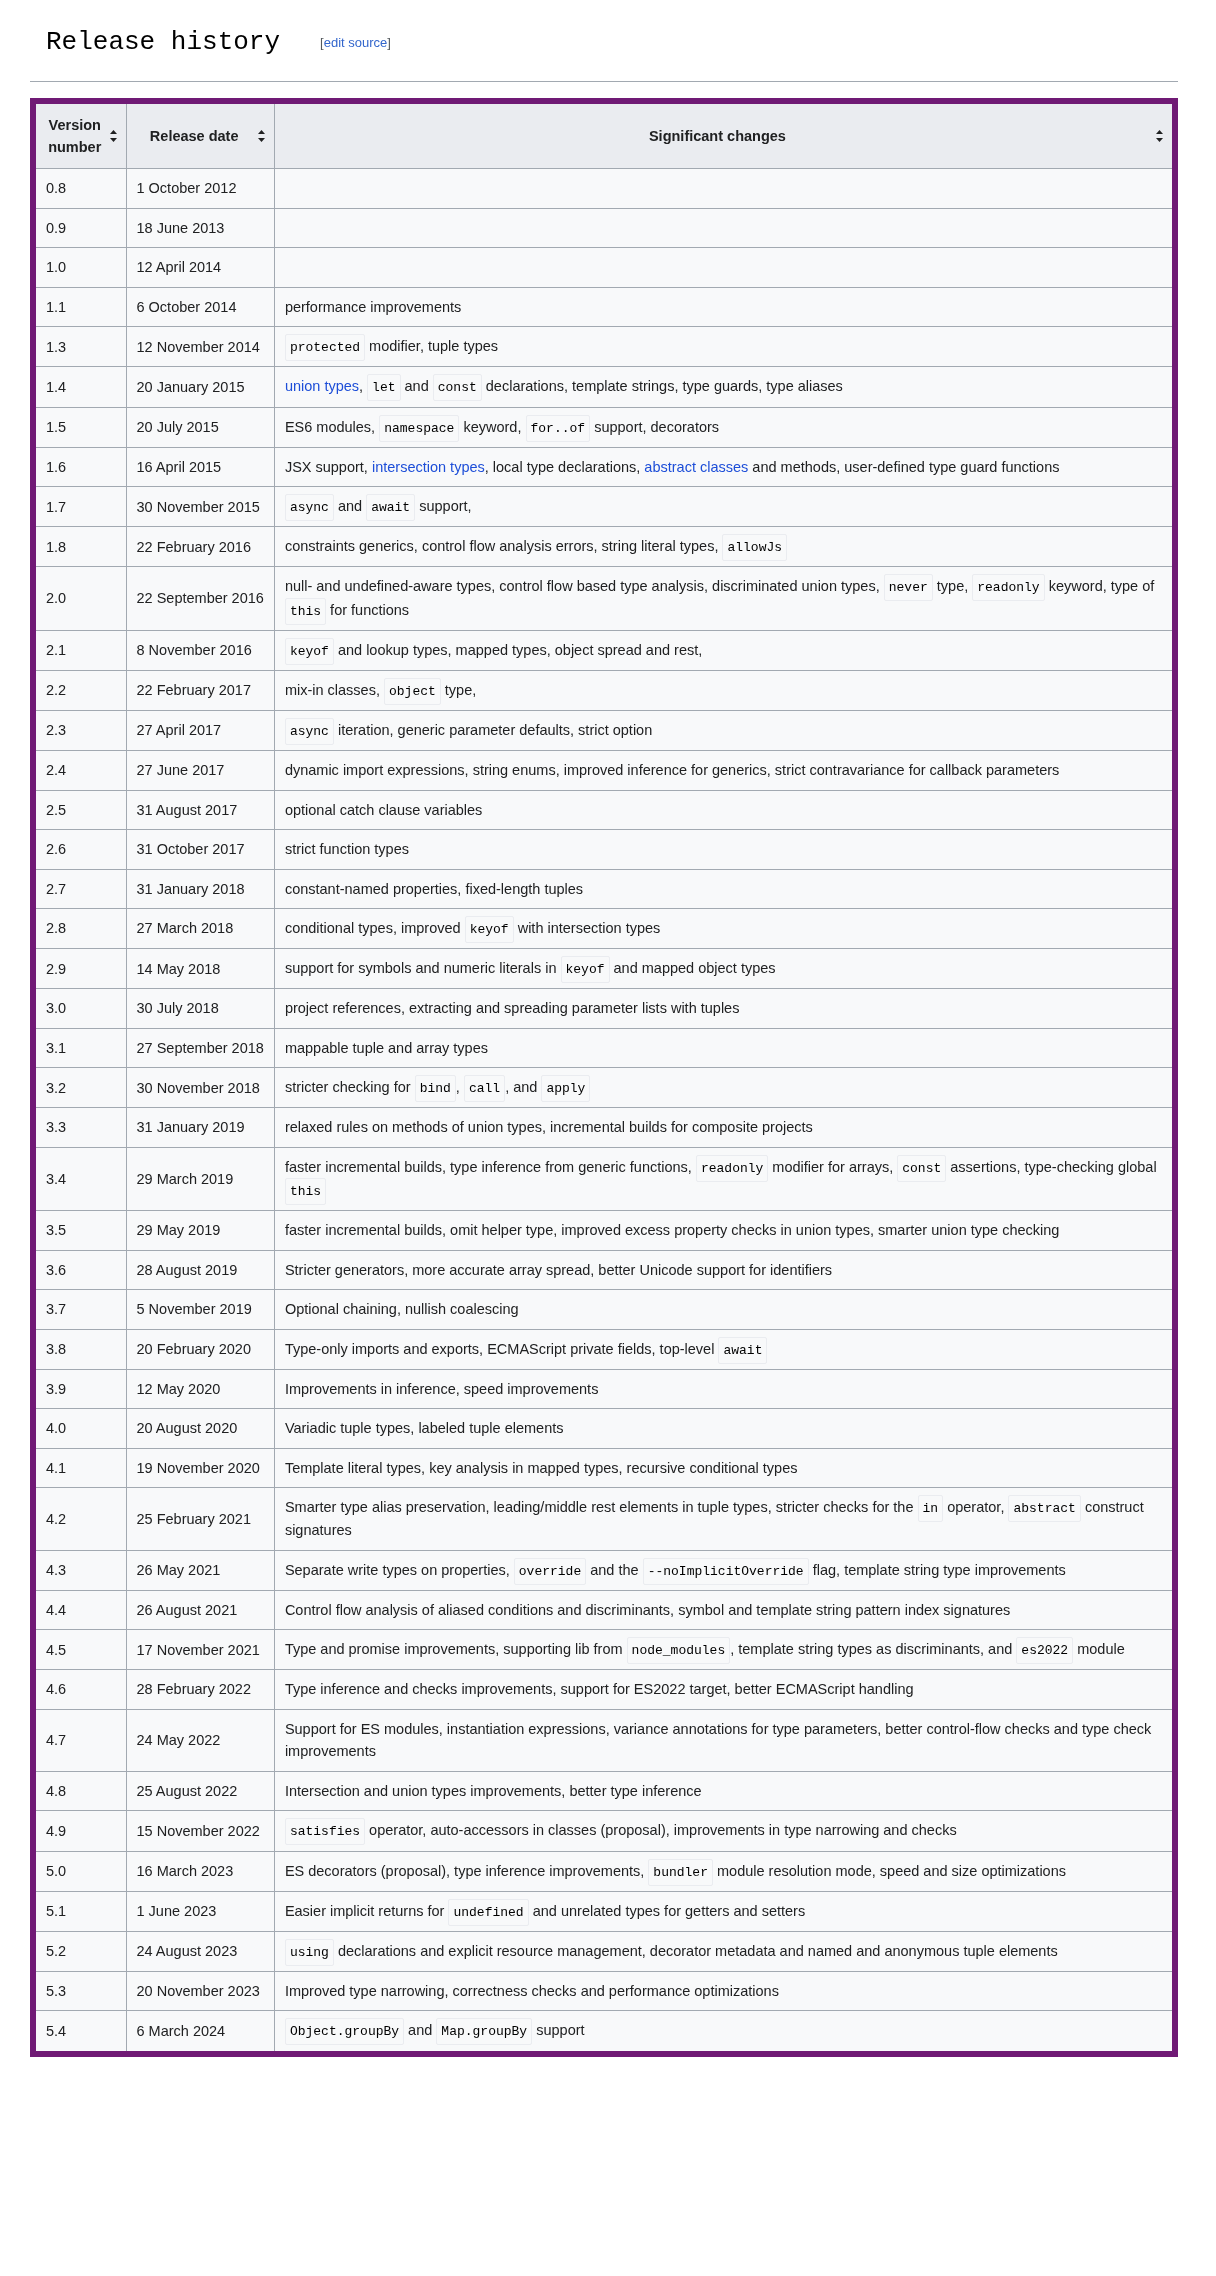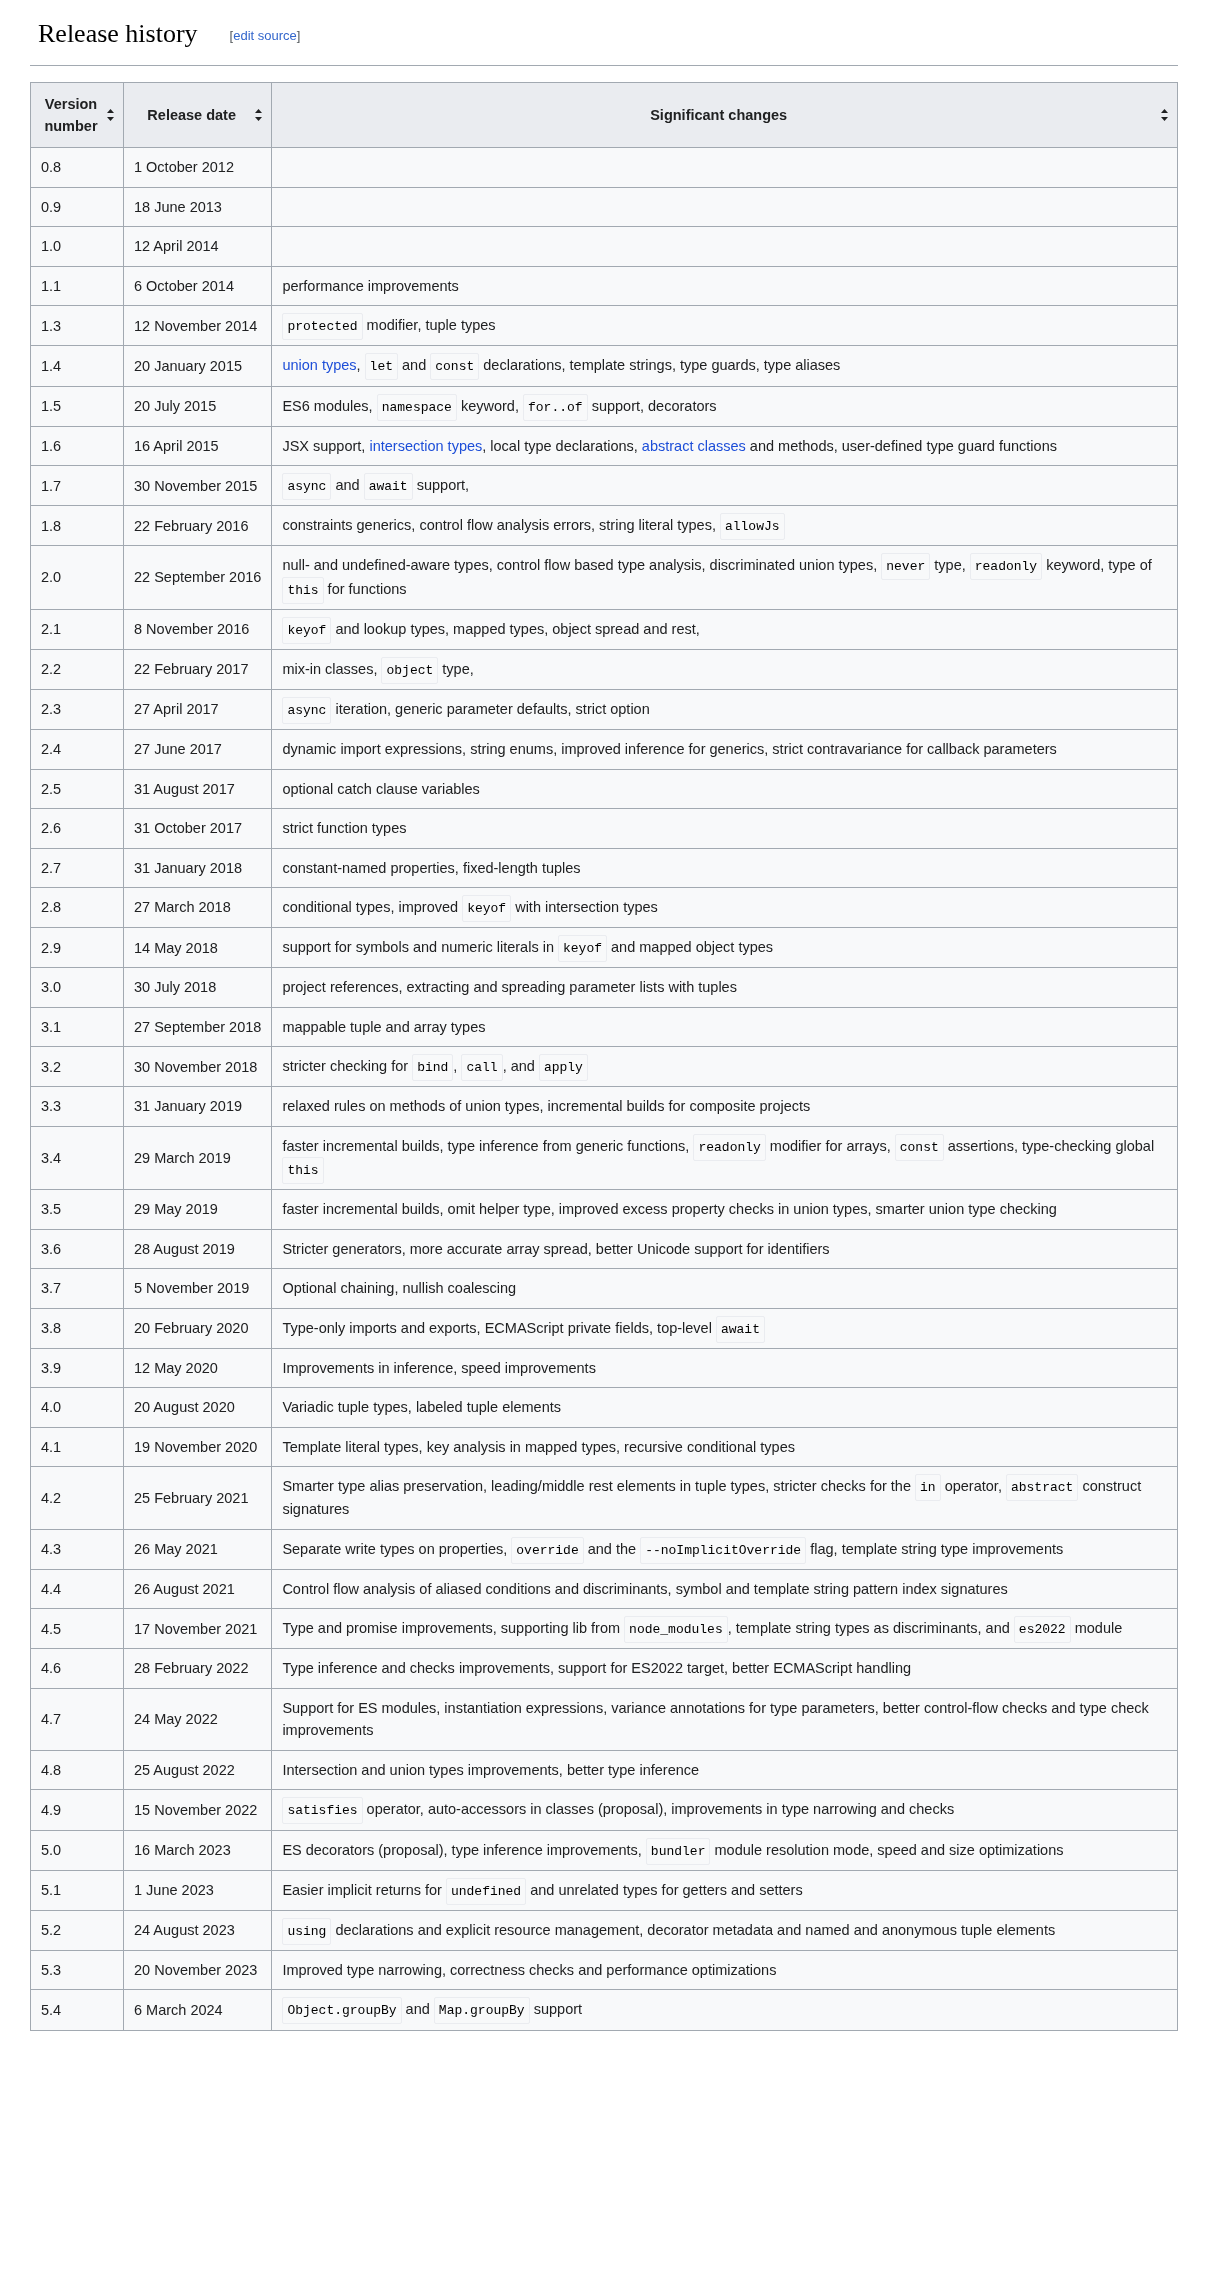--- a/index.html
+++ b/index.html
@@ -19,26 +19,26 @@
 
   
   .section-head {
     margin: 0 38px 0 30px;
     padding: 10px 0 6px 0;
     border-bottom: 1px solid #a2a9b1;
     display: flex;
     align-items: baseline;
   }
   .section-title {
-    font-family: Liberation Serif, serif;
+    font-family: Liberation Mono, monospace;
     font-size: 26px;
     font-weight: normal;
     line-height: 1.25;
     color: #000000;
-    margin: 8px;
+    margin: 16px;
     padding: 0;
   }
   .edit-link-wrap {
     font-size: 13px;
     color: #54595d;
     margin-left: 24px;
     white-space: nowrap;
     position: relative;
     top: -2px;
   }
@@ -52,21 +52,21 @@
   }
 
   
   .table-wrap {
     margin: 16px 38px 0 30px;
   }
   table.wikitable {
     border-collapse: collapse;
     width: 100%;
     background: #f8f9fa;
-    border: 1px solid #701a75;
+    border: 6px solid #701a75;
     font-size: 14.5px;
     line-height: 1.55;
     color: #202122;
   }
   table.wikitable th,
   table.wikitable td {
     border: 1px solid #a2a9b1;
     padding: 8px 10px;
     vertical-align: middle;
   }

